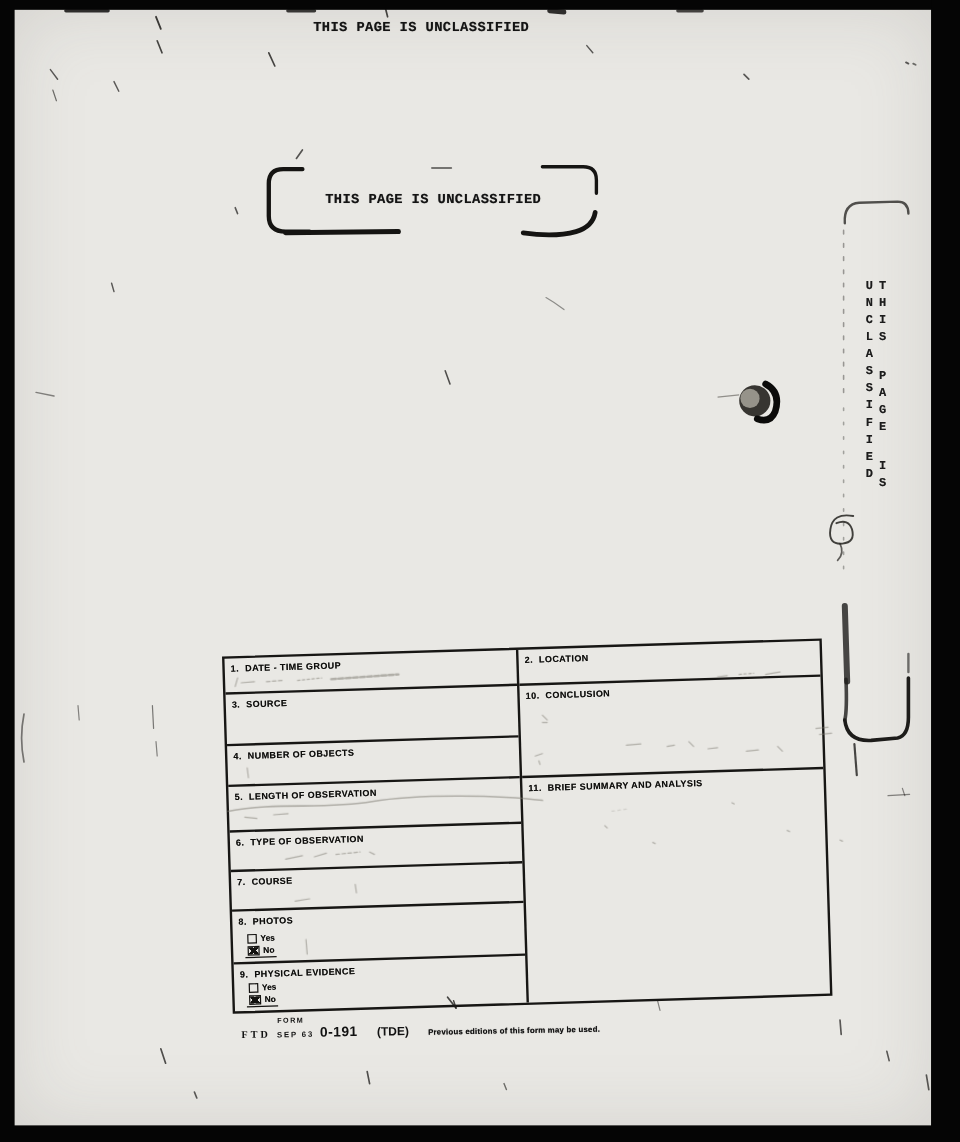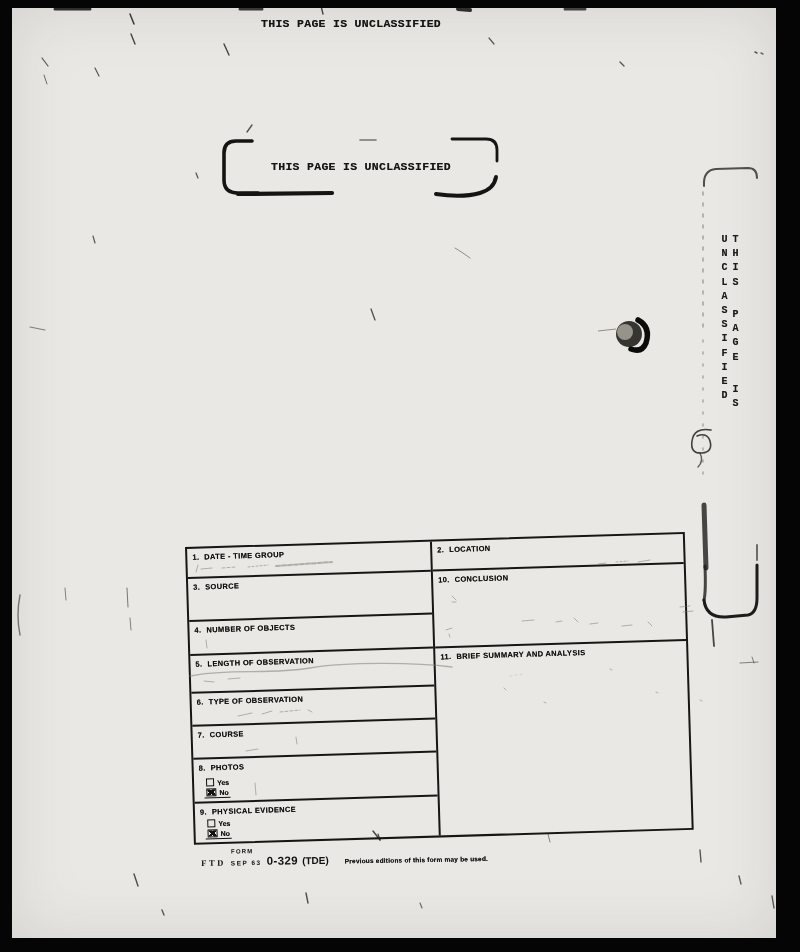--- a/index.html
+++ b/index.html
@@ -41,21 +41,21 @@
       linear-gradient(45deg,transparent 36%,#12110f 36%,#12110f 64%,transparent 64%),
       linear-gradient(135deg,transparent 36%,#12110f 36%,#12110f 64%,transparent 64%);
       width:8px;}
   .footer{position:absolute;left:201px;top:849px;width:420px;transform:rotate(-1deg);
           transform-origin:0 0;color:#111;white-space:nowrap;}
   .footer .form-word{position:absolute;left:30px;top:0;font-size:6px;font-weight:700;letter-spacing:1.2px;}
   .footer-line{position:absolute;left:0;top:7px;display:flex;align-items:baseline;}
   .f-agency{font-size:8.5px;font-weight:700;letter-spacing:2.5px;font-family:Liberation Serif, serif;}
   .f-date{font-size:6.5px;font-weight:700;letter-spacing:1.5px;margin-left:5px;}
   .f-number{font-size:11.5px;font-weight:700;letter-spacing:.4px;margin-left:5px;}
-  .f-suffix{font-size:10px;font-weight:700;margin-left:4px;}
+  .f-suffix{font-size:10px;font-weight:700;margin-left:16px;}
   .f-note{font-size:6.5px;font-weight:700;margin-left:16px;letter-spacing:.2px;
           text-shadow:0 0 .6px rgba(10,10,10,.7);}
   svg.artifacts{position:absolute;left:0;top:0;pointer-events:none;}
 </style>
 </head>
 <body>
 
 <div class="paper"></div>
 
 <div class="type banner">THIS PAGE IS UNCLASSIFIED</div>
@@ -154,21 +154,21 @@
         <span>BRIEF SUMMARY AND ANALYSIS</span>
       </div>
   </div>
 </div>
 
 <div class="footer">
   <span class="form-word">FORM</span>
   <div class="footer-line">
     <span class="f-agency">FTD</span>
     <span class="f-date">SEP 63</span>
-    <span class="f-number">0-329</span>
+    <span class="f-number">0-191</span>
     <span class="f-suffix">(TDE)</span>
     <span class="f-note">Previous editions of this form may be used.</span>
   </div>
 </div>
 
 <svg class="artifacts" width="800" height="952" viewBox="0 0 800 952">
 
   <g stroke="#151412" fill="none" stroke-linecap="round">
     <path d="M252 141 L236 141 Q224 141 224 153 L224 180 Q224 193 238 193 L258 193" stroke-width="3.6"></path>
     <path d="M238 194 L332 193" stroke-width="4.2"></path>

